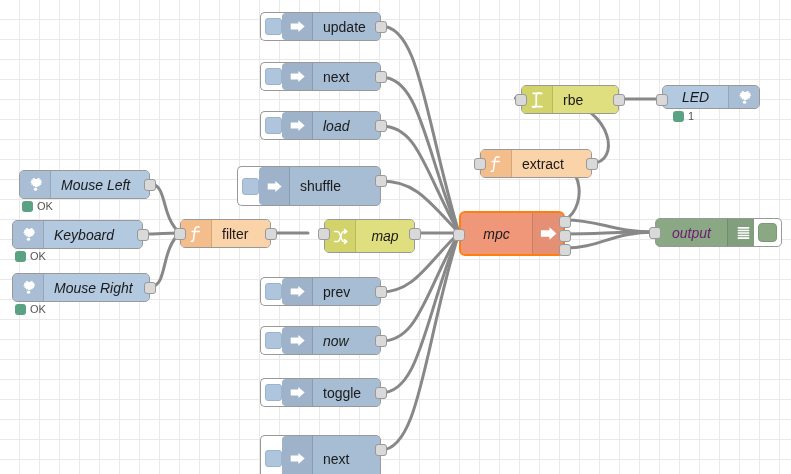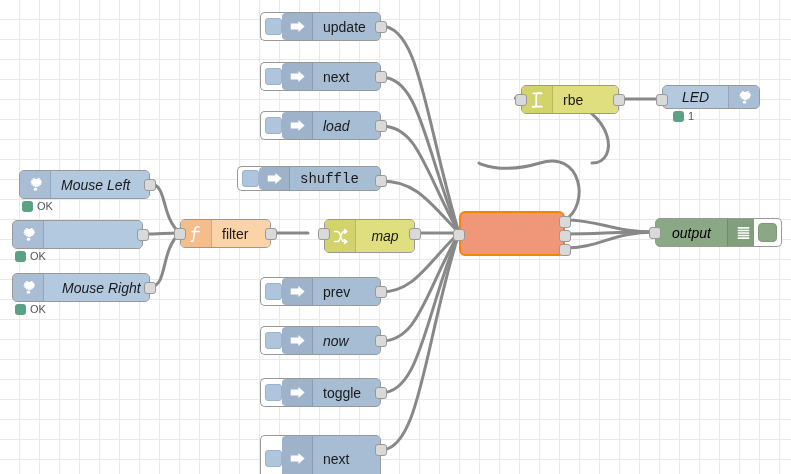--- a/index.html
+++ b/index.html
@@ -207,30 +207,31 @@
   </div>
 
   <div class="node" style="left:12px; top:220px; width:131px; height:29px; background:#b3c9e0;">
     <div class="body" style="background:#b3c9e0;">
       <span class="icon-box left">
         <svg class="glyph" width="17" height="17" viewBox="0 0 24 24" fill="#ffffff">
           <path d="M12 4.2c-1.1-1.4-3-1.6-3.9-.8.5.4.9 1 .9 1.6-1.5-.4-3.1.3-3.6 1.4.7.1 1.3.4 1.6.8-1.4.5-2.2 1.8-1.9 3 .6-.3 1.2-.4 1.7-.3-.8 1-.8 2.4 0 3.3.3-.5.8-.9 1.3-1.1-.2 1.3.5 2.5 1.6 3 0-.6.2-1.1.6-1.5.4 1.3 1.6 2.1 2.8 2.1s2.4-.8 2.8-2.1c.4.4.6.9.6 1.5 1.1-.5 1.8-1.7 1.6-3 .5.2 1 .6 1.3 1.1.8-.9.8-2.3 0-3.3.5-.1 1.1 0 1.7.3.3-1.2-.5-2.5-1.9-3 .3-.4.9-.7 1.6-.8-.5-1.1-2.1-1.8-3.6-1.4 0-.6.4-1.2.9-1.6-.9-.8-2.8-.6-3.9.8z"></path>
           <ellipse cx="12" cy="18.6" rx="2.4" ry="2.2"></ellipse>
         </svg>
       </span>
+      <span class="label italic">Keyboard</span>
     </div>
     <span class="port out" style="top:8px;"></span>
     <span class="status">
       <span class="dot"></span>
       <span class="txt">OK</span>
     </span>
   </div>
 
   <div class="node" style="left:12px; top:273px; width:138px; height:29px; background:#b3c9e0;">
-    <div class="body" style="background:#b3c9e0;gap:8px;">
+    <div class="body" style="background:#b3c9e0;">
       <span class="icon-box left">
         <svg class="glyph" width="17" height="17" viewBox="0 0 24 24" fill="#ffffff">
           <path d="M12 4.2c-1.1-1.4-3-1.6-3.9-.8.5.4.9 1 .9 1.6-1.5-.4-3.1.3-3.6 1.4.7.1 1.3.4 1.6.8-1.4.5-2.2 1.8-1.9 3 .6-.3 1.2-.4 1.7-.3-.8 1-.8 2.4 0 3.3.3-.5.8-.9 1.3-1.1-.2 1.3.5 2.5 1.6 3 0-.6.2-1.1.6-1.5.4 1.3 1.6 2.1 2.8 2.1s2.4-.8 2.8-2.1c.4.4.6.9.6 1.5 1.1-.5 1.8-1.7 1.6-3 .5.2 1 .6 1.3 1.1.8-.9.8-2.3 0-3.3.5-.1 1.1 0 1.7.3.3-1.2-.5-2.5-1.9-3 .3-.4.9-.7 1.6-.8-.5-1.1-2.1-1.8-3.6-1.4 0-.6.4-1.2.9-1.6-.9-.8-2.8-.6-3.9.8z"></path>
           <ellipse cx="12" cy="18.6" rx="2.4" ry="2.2"></ellipse>
         </svg>
       </span>
       <span class="label italic">Mouse Right</span>
     </div>
     <span class="port out" style="top:8px;"></span>
     <span class="status">
@@ -307,21 +308,21 @@
       <span class="icon-box left">
         <svg class="glyph" width="17" height="15" viewBox="0 0 20 16" fill="#ffffff">
           <path d="M2 4.6h9V1.4L18.4 8 11 14.6v-3.2H2z"></path>
         </svg>
       </span>
       <span class="label italic">load</span>
     </div>
     <span class="port out" style="top:8px;"></span>
   </div>
 
-  <div class="node" style="left:258px; top:166px; width:123px; height:25px; background:#a7bdd4;font-family:Liberation Mono, monospace;">
+  <div class="node" style="left:258px; top:166px; width:123px; height:40px; background:#a7bdd4;">
     <span class="inject-btn">
         <i></i>
       </span>
     <div class="body" style="background:#a7bdd4;">
       <span class="icon-box left">
         <svg class="glyph" width="17" height="15" viewBox="0 0 20 16" fill="#ffffff">
           <path d="M2 4.6h9V1.4L18.4 8 11 14.6v-3.2H2z"></path>
         </svg>
       </span>
       <span class="label">shuffle</span>
@@ -397,22 +398,43 @@
           <path d="M3.2 2.6h9.6"></path>
           <path d="M3.2 17.4h9.6"></path>
         </svg>
       </span>
       <span class="label">rbe</span>
     </div>
     <span class="port in" style="top:8px;"></span>
     <span class="port out" style="top:8px;"></span>
   </div>
 
+  <div class="node" style="left:480px; top:149px; width:112px; height:29px; background:#fbd3a9;">
+    <div class="body" style="background:#fbd3a9;">
+      <span class="icon-box left" style="background:#f4be8c;">
+        <svg class="glyph" width="14" height="17" viewBox="0 0 14 20" fill="none" stroke="#ffffff" stroke-width="1.8">
+          <path d="M10.5 2.4c-2.6-1-4.4.2-4.8 3L4 17.3c-.3 1.6-1.3 2.2-2.6 1.8" stroke-linecap="round"></path>
+          <path d="M2.4 7.6h8.4" stroke-linecap="round"></path>
+        </svg>
+      </span>
+      <span class="label">extract</span>
+    </div>
+    <span class="port in" style="top:8px;"></span>
+    <span class="port out" style="top:8px;"></span>
+  </div>
 
   <div class="node" style="left:459px; top:211px; width:106px; height:45px; background:#f0977a; border:2px solid #ff7f0e; border-radius:6px;">
+    <div class="body" style="background:#f0977a;">
+      <span class="label italic center" style="text-align:center;">mpc</span>
+      <span class="icon-box right" style="background:rgba(0,0,0,0.045);">
+        <svg class="glyph" width="19" height="17" viewBox="0 0 20 16" fill="#ffffff">
+          <path d="M2 4.6h9V1.4L18.4 8 11 14.6v-3.2H2z"></path>
+        </svg>
+      </span>
+    </div>
     <span class="port in" style="top:16px; left:-8px;"></span>
     <span class="port out" style="top:3px;  right:-8px;"></span>
     <span class="port out" style="top:17px; right:-8px;"></span>
     <span class="port out" style="top:31px; right:-8px;"></span>
   </div>
 
   <div class="node" style="left:662px; top:85px; width:98px; height:24px; background:#b3c9e0;">
     <div class="body" style="background:#b3c9e0;">
       <span class="label italic center">LED</span>
       <span class="icon-box right">
@@ -424,21 +446,21 @@
     </div>
     <span class="port in" style="top:8px;"></span>
     <span class="status" style="left:10px;">
       <span class="dot"></span>
       <span class="txt">1</span>
     </span>
   </div>
 
   <div class="node" style="left:655px; top:218px; width:104px; height:29px; background:#8aa884;">
     <div class="body" style="background:#8aa884;">
-      <span class="label italic center" style="color:#000000;">output</span>
+      <span class="label italic center" style="color:#701a75;">output</span>
       <span class="icon-box right">
         <svg class="glyph" width="15" height="16" viewBox="0 0 16 16" stroke="#ffffff" stroke-width="1.7" stroke-linecap="round">
           <path d="M2.5 2.5h11M2.5 5.3h11M2.5 8h11M2.5 10.7h11M2.5 13.5h11"></path>
         </svg>
       </span>
     </div>
     <span class="port in" style="top:8px;"></span>
     <span class="debug-btn">
         <i></i>
       </span>

